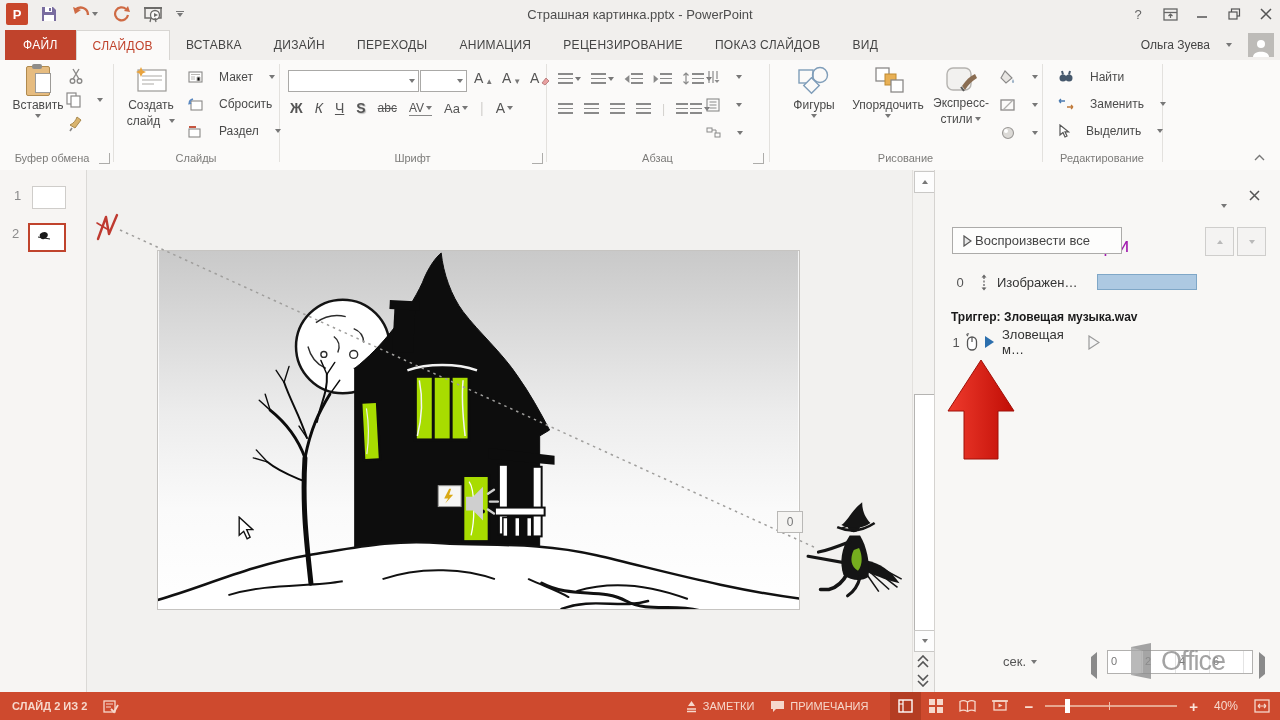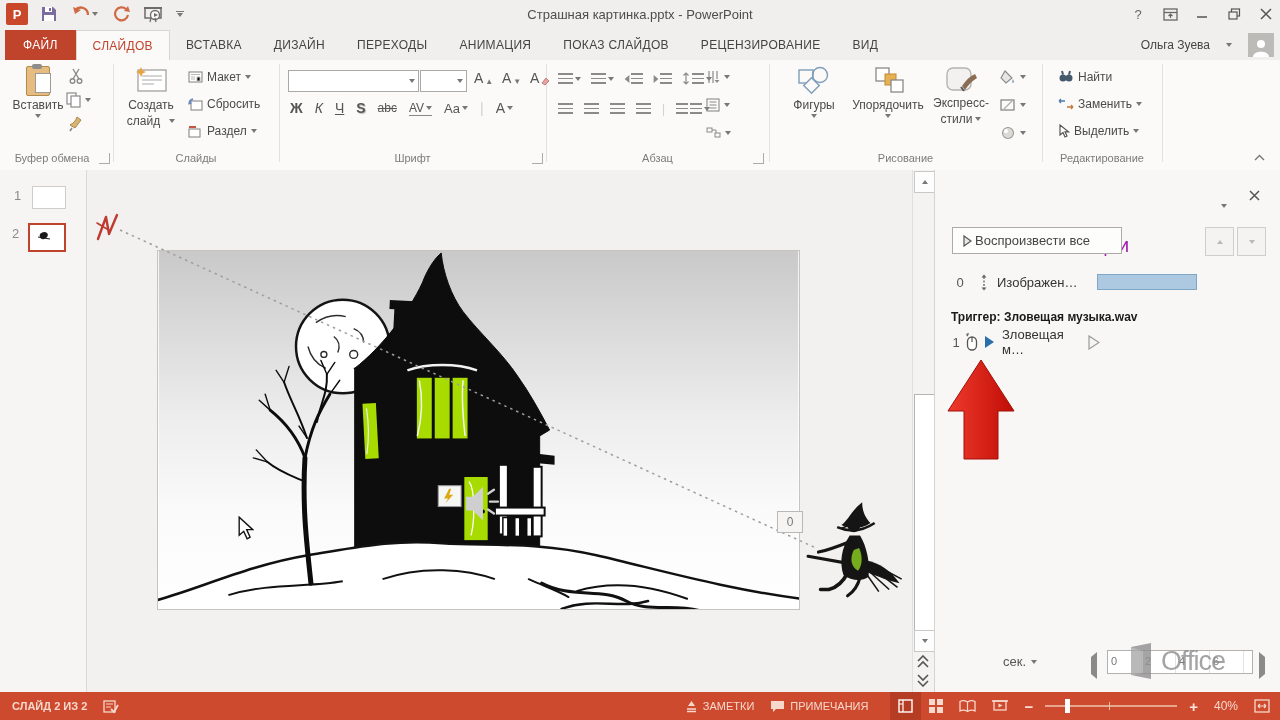--- a/index.html
+++ b/index.html
@@ -19,21 +19,21 @@
   .tab.file{background:#c0432c;color:#fff;margin-left:5px;padding:0 18px;}
   .tab.active{background:#fbfaf9;color:#c0432c;border:1px solid #d8d6d3;border-bottom:none;}
   .userarea{position:absolute;right:6px;top:33px;display:flex;align-items:center;gap:16px;font-size:12px;color:#444;}
   .avatar{width:26px;height:24px;background:#bdbbb8;display:flex;align-items:flex-end;justify-content:center;overflow:hidden;}
   
   .ribbon{position:absolute;left:0;top:60px;width:1280px;height:110px;background:#fbfaf9;border-bottom:1px solid #d5d3d0;}
   .gsep{position:absolute;top:4px;width:1px;height:98px;background:#e3e1de;}
   .glabel{position:absolute;top:92px;font-size:11px;color:#7c7b79;text-align:center;}
   .launcher{position:absolute;top:93px;width:10px;height:10px;border-left:1px solid #9a9997;border-bottom:1px solid #9a9997;transform:rotate(-90deg);opacity:.8;}
   .bigbtn{position:absolute;display:flex;flex-direction:column;align-items:center;gap:2px;font-size:12px;color:#4a4a4a;text-align:center;}
-  .smallrow{position:absolute;display:flex;align-items:center;gap:4px;font-size:12px;color:#4a4a4a;}
+  .smallrow{position:absolute;display:flex;align-items:center;gap:16px;font-size:12px;color:#4a4a4a;}
   .dd{width:0;height:0;border-left:3px solid transparent;border-right:3px solid transparent;border-top:4px solid #777;display:inline-block;}
   .combo{height:20px;background:#fff;border:1px solid #aaa9a7;display:flex;align-items:center;justify-content:flex-end;padding-right:3px;}
   .fbtn{font-size:14px;color:#555;display:flex;align-items:flex-end;gap:2px;}
   .linesicon{display:inline-block;width:15px;height:12px;background:repeating-linear-gradient(to bottom,#8a8a8a 0 1.5px,transparent 1.5px 4.5px);}
   .linesicon.short{width:12px;}
   .clip-body{width:22px;height:28px;background:#e6bc80;border:1px solid #b08a4e;border-radius:2px;position:relative;}
   .clip-top{position:absolute;left:5px;top:-3px;width:10px;height:5px;background:#8f8d8a;border-radius:2px;}
   .clip-page{position:absolute;left:8px;top:6px;width:14px;height:18px;background:#fff;border:1px solid #9c9a97;}
   
   .thumbs{position:absolute;left:0;top:170px;width:86px;height:522px;background:#f7f5f3;border-right:1px solid #dbd9d6;}
@@ -144,22 +144,22 @@
     </div>
   </div>
 
   <div class="tabrow">
     <div class="tab file">ФАЙЛ</div>
     <div class="tab active">СЛАЙДОВ</div>
     <div class="tab">ВСТАВКА</div>
     <div class="tab">ДИЗАЙН</div>
     <div class="tab">ПЕРЕХОДЫ</div>
     <div class="tab">АНИМАЦИЯ</div>
+    <div class="tab">РЕЦЕНЗИРОВАНИЕ</div>
     <div class="tab">ПОКАЗ СЛАЙДОВ</div>
-    <div class="tab">РЕЦЕНЗИРОВАНИЕ</div>
     <div class="tab">ВИД</div>
   </div>
   <div class="userarea">
     <span>Ольга Зуева</span>
     <span class="dd"></span>
     <div class="avatar">
       <svg width="20" height="20" viewBox="0 0 20 20">
           <circle cx="10" cy="7" r="4" fill="#fff"></circle>
           <path d="M2,20 C2,13 18,13 18,20 Z" fill="#fff"></path>
         </svg>

